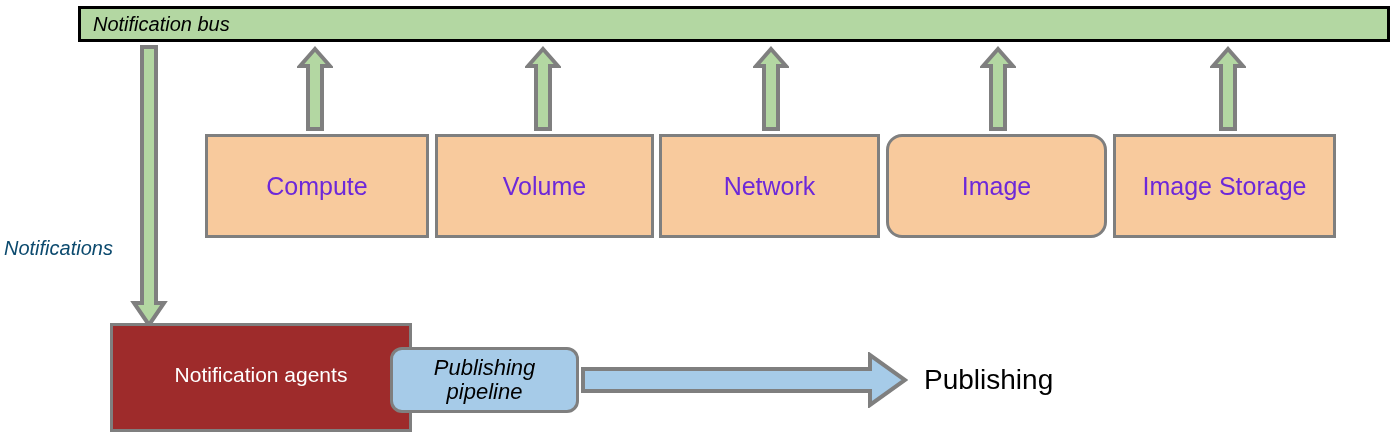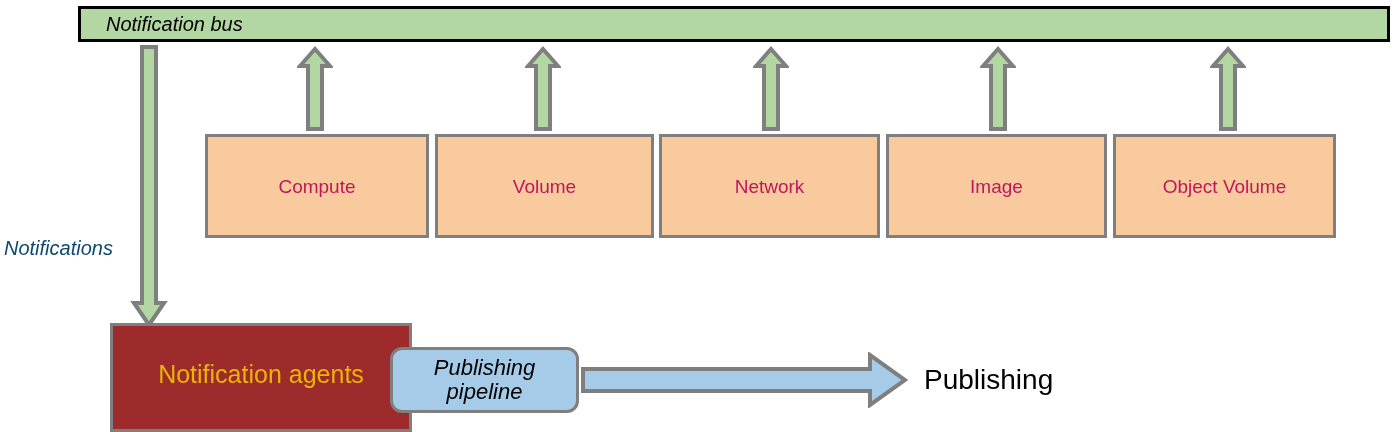--- a/index.html
+++ b/index.html
@@ -28,40 +28,40 @@
     background: #b3d7a2;
     border: 3px solid #000000;
     box-sizing: border-box;
     display: flex;
     align-items: center;
   }
   .bus-label {
     font-style: italic;
     font-size: 20px;
     color: #000000;
-    padding-left: 25px;
+    padding-left: 12px;
     line-height: 1;
     white-space: nowrap;
   }
 
   
   .svc-box {
     position: absolute;
     top: 134px;
     height: 104px;
     background: #f8ca9d;
     border: 3px solid #7f7f7f;
     box-sizing: border-box;
     display: flex;
     align-items: center;
     justify-content: center;
   }
   .svc-label {
-    font-size: 19px;
-    color: #be185d;
+    font-size: 25px;
+    color: #6d28d9;
     line-height: 1;
     white-space: nowrap;
   }
 
   
   .up-arrow {
     position: absolute;
     top: 46px;
     width: 36px;
     height: 86px;
@@ -98,22 +98,22 @@
     width: 302px;
     height: 109px;
     background: #9e2b2b;
     border: 3px solid #7f7f7f;
     box-sizing: border-box;
     display: flex;
     align-items: center;
     justify-content: center;
   }
   .agents-label {
-    font-size: 25px;
-    color: #eab308;
+    font-size: 21px;
+    color: #ffffff;
     line-height: 1;
     white-space: nowrap;
     padding-bottom: 6px;
   }
 
   
   .pipeline-box {
     position: absolute;
     left: 390px;
     top: 347px;
@@ -194,25 +194,25 @@
 
   <div class="svc-box" id="svc-box-0" style="left: 205px; width: 224px; background: rgb(248, 202, 157); border-color: rgb(127, 127, 127);">
     <span class="svc-label">Compute</span>
   </div>
   <div class="svc-box" id="svc-box-2" style="left: 659px; width: 221px; background: rgb(248, 202, 157); border-color: rgb(127, 127, 127);">
     <span class="svc-label">Network</span>
   </div>
   <div class="svc-box" id="svc-box-1" style="left: 435px; width: 219px; background: rgb(248, 202, 157); border-color: rgb(127, 127, 127);">
     <span class="svc-label">Volume</span>
   </div>
-  <div class="svc-box" id="svc-box-3" style="left: 886px; width: 221px; background: rgb(248, 202, 157); border-color: rgb(127, 127, 127);">
+  <div class="svc-box" id="svc-box-3" style="left: 886px; width: 221px; background: rgb(248, 202, 157); border-color: rgb(127, 127, 127); border-radius: 16px;">
     <span class="svc-label">Image</span>
   </div>
   <div class="svc-box" id="svc-box-4" style="left: 1113px; width: 223px; background: rgb(248, 202, 157); border-color: rgb(127, 127, 127);">
-    <span class="svc-label">Object Volume</span>
+    <span class="svc-label">Image Storage</span>
   </div>
 
   <div class="down-arrow">
     <svg viewBox="0 0 38 283" xmlns="http://www.w3.org/2000/svg" aria-hidden="true" preserveAspectRatio="none">
       <polygon points="12,2 26,2 26,258 34,258 19,280 4,258 12,258" fill="#b3d7a2" stroke="#7f7f7f" stroke-width="4" stroke-linejoin="miter"></polygon>
     </svg>
   </div>
 
   <div class="notif-label">Notifications</div>
 

